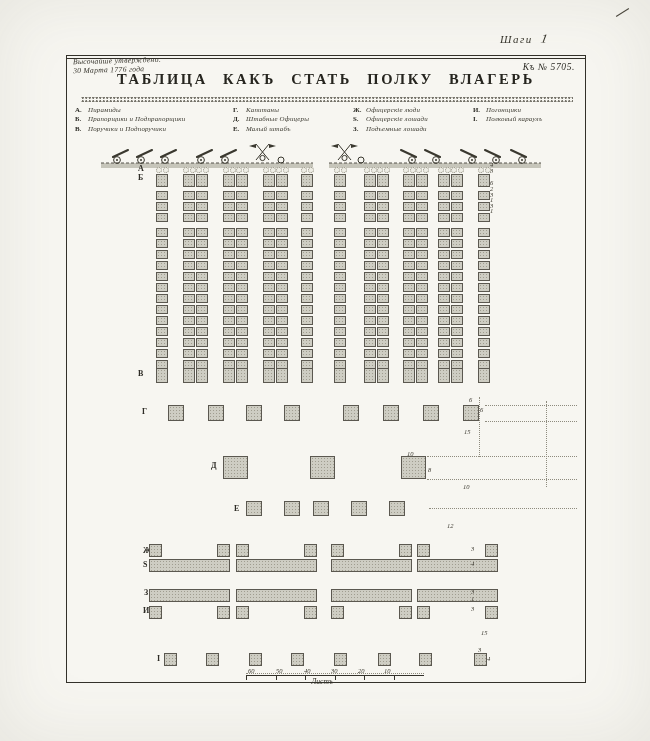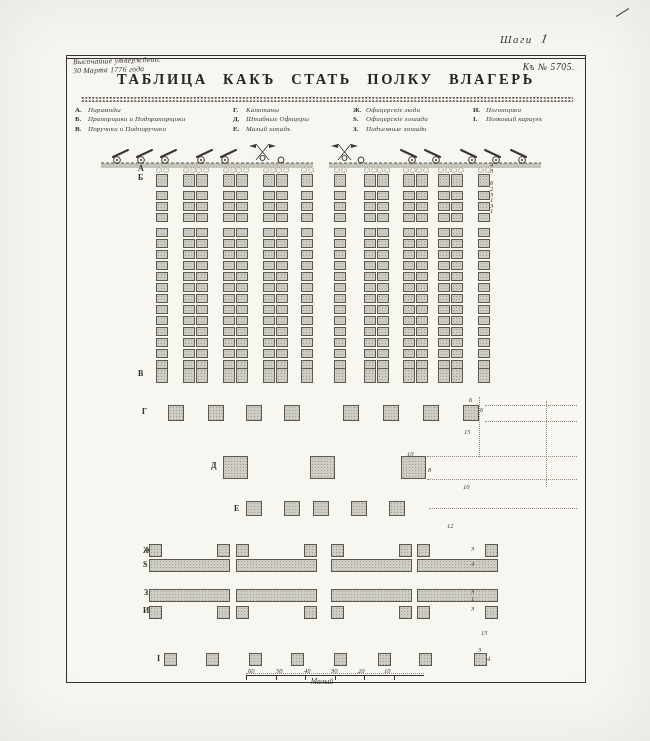--- a/index.html
+++ b/index.html
@@ -122,21 +122,21 @@
   <line x1="0" y1="9" x2="-15" y2="2" stroke="#3a382f" stroke-width="2.1" stroke-linecap="round"></line>
   <circle cx="-4" cy="12" r="3.4" fill="none" stroke="#3a382f" stroke-width="1"></circle>
   <circle cx="-4" cy="12" r="1" fill="#3a382f"></circle>
           </g>
           <g transform="translate(425,6)">
   <line x1="0" y1="9" x2="-15" y2="2" stroke="#3a382f" stroke-width="2.1" stroke-linecap="round"></line>
   <circle cx="-4" cy="12" r="3.4" fill="none" stroke="#3a382f" stroke-width="1"></circle>
   <circle cx="-4" cy="12" r="1" fill="#3a382f"></circle>
           </g>
  </svg></div>
-    <div class="scale-label" id="scaleLabel" style="left:225px;top:621px;width:60px;">Малый</div>
+    <div class="scale-label" id="scaleLabel" style="left:225px;top:621px;width:60px;">Листъ</div>
   <div class="lg-col" style="left: 8px; top: 49px;">
         <div class="lg-row">
           <span class="lg-letter">А.</span>
           <span class="lg-text">Пирамиды</span>
         </div>
         <div class="lg-row">
           <span class="lg-letter">Б.</span>
           <span class="lg-text">Прапорщики и Подпрапорщики</span>
         </div>
         <div class="lg-row">

